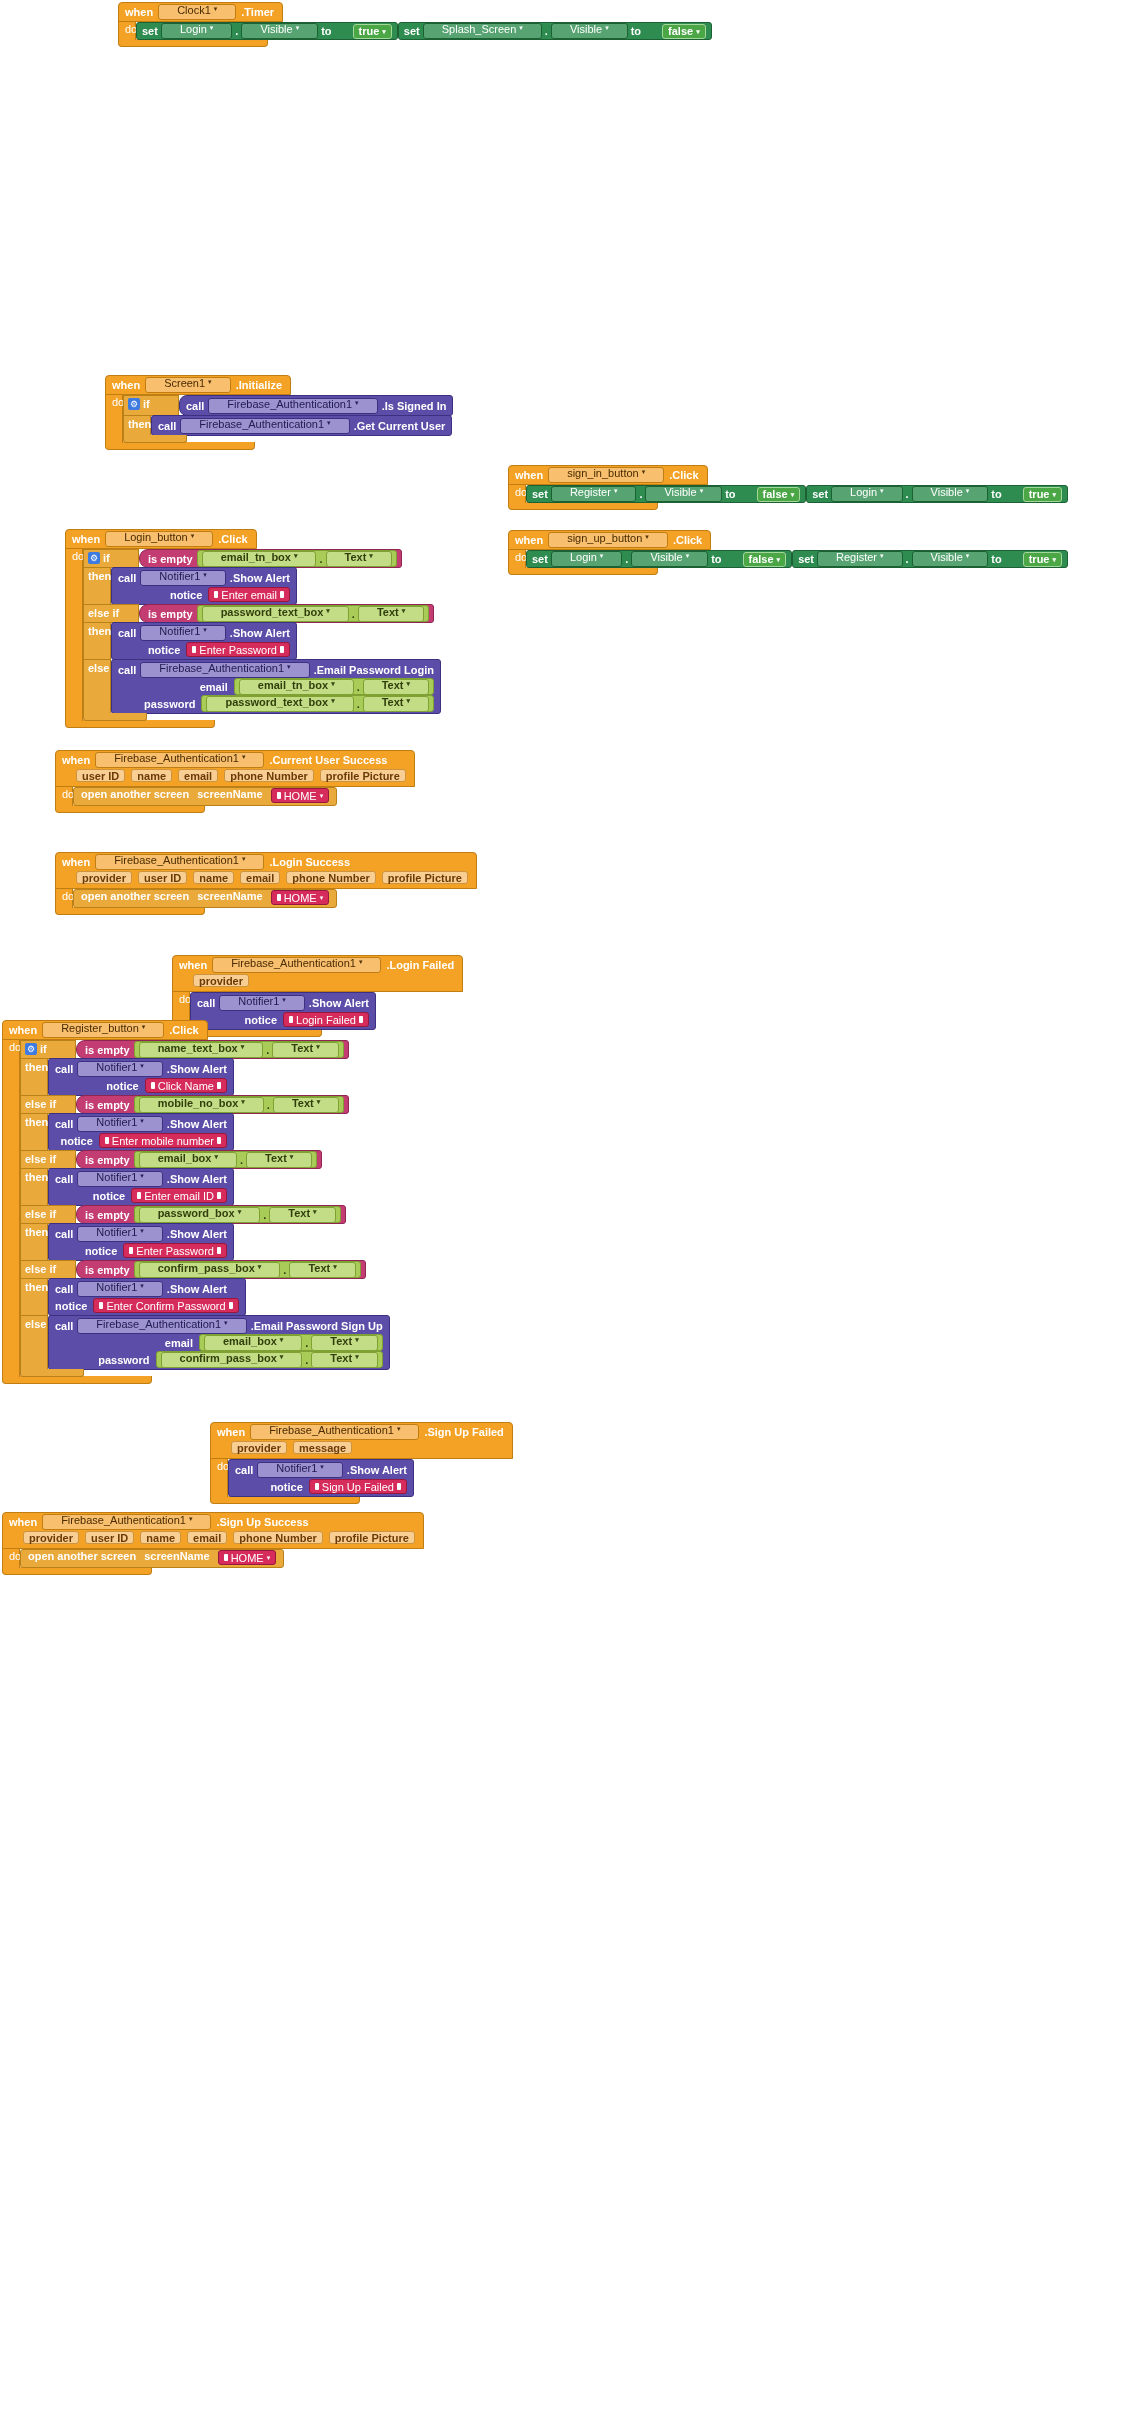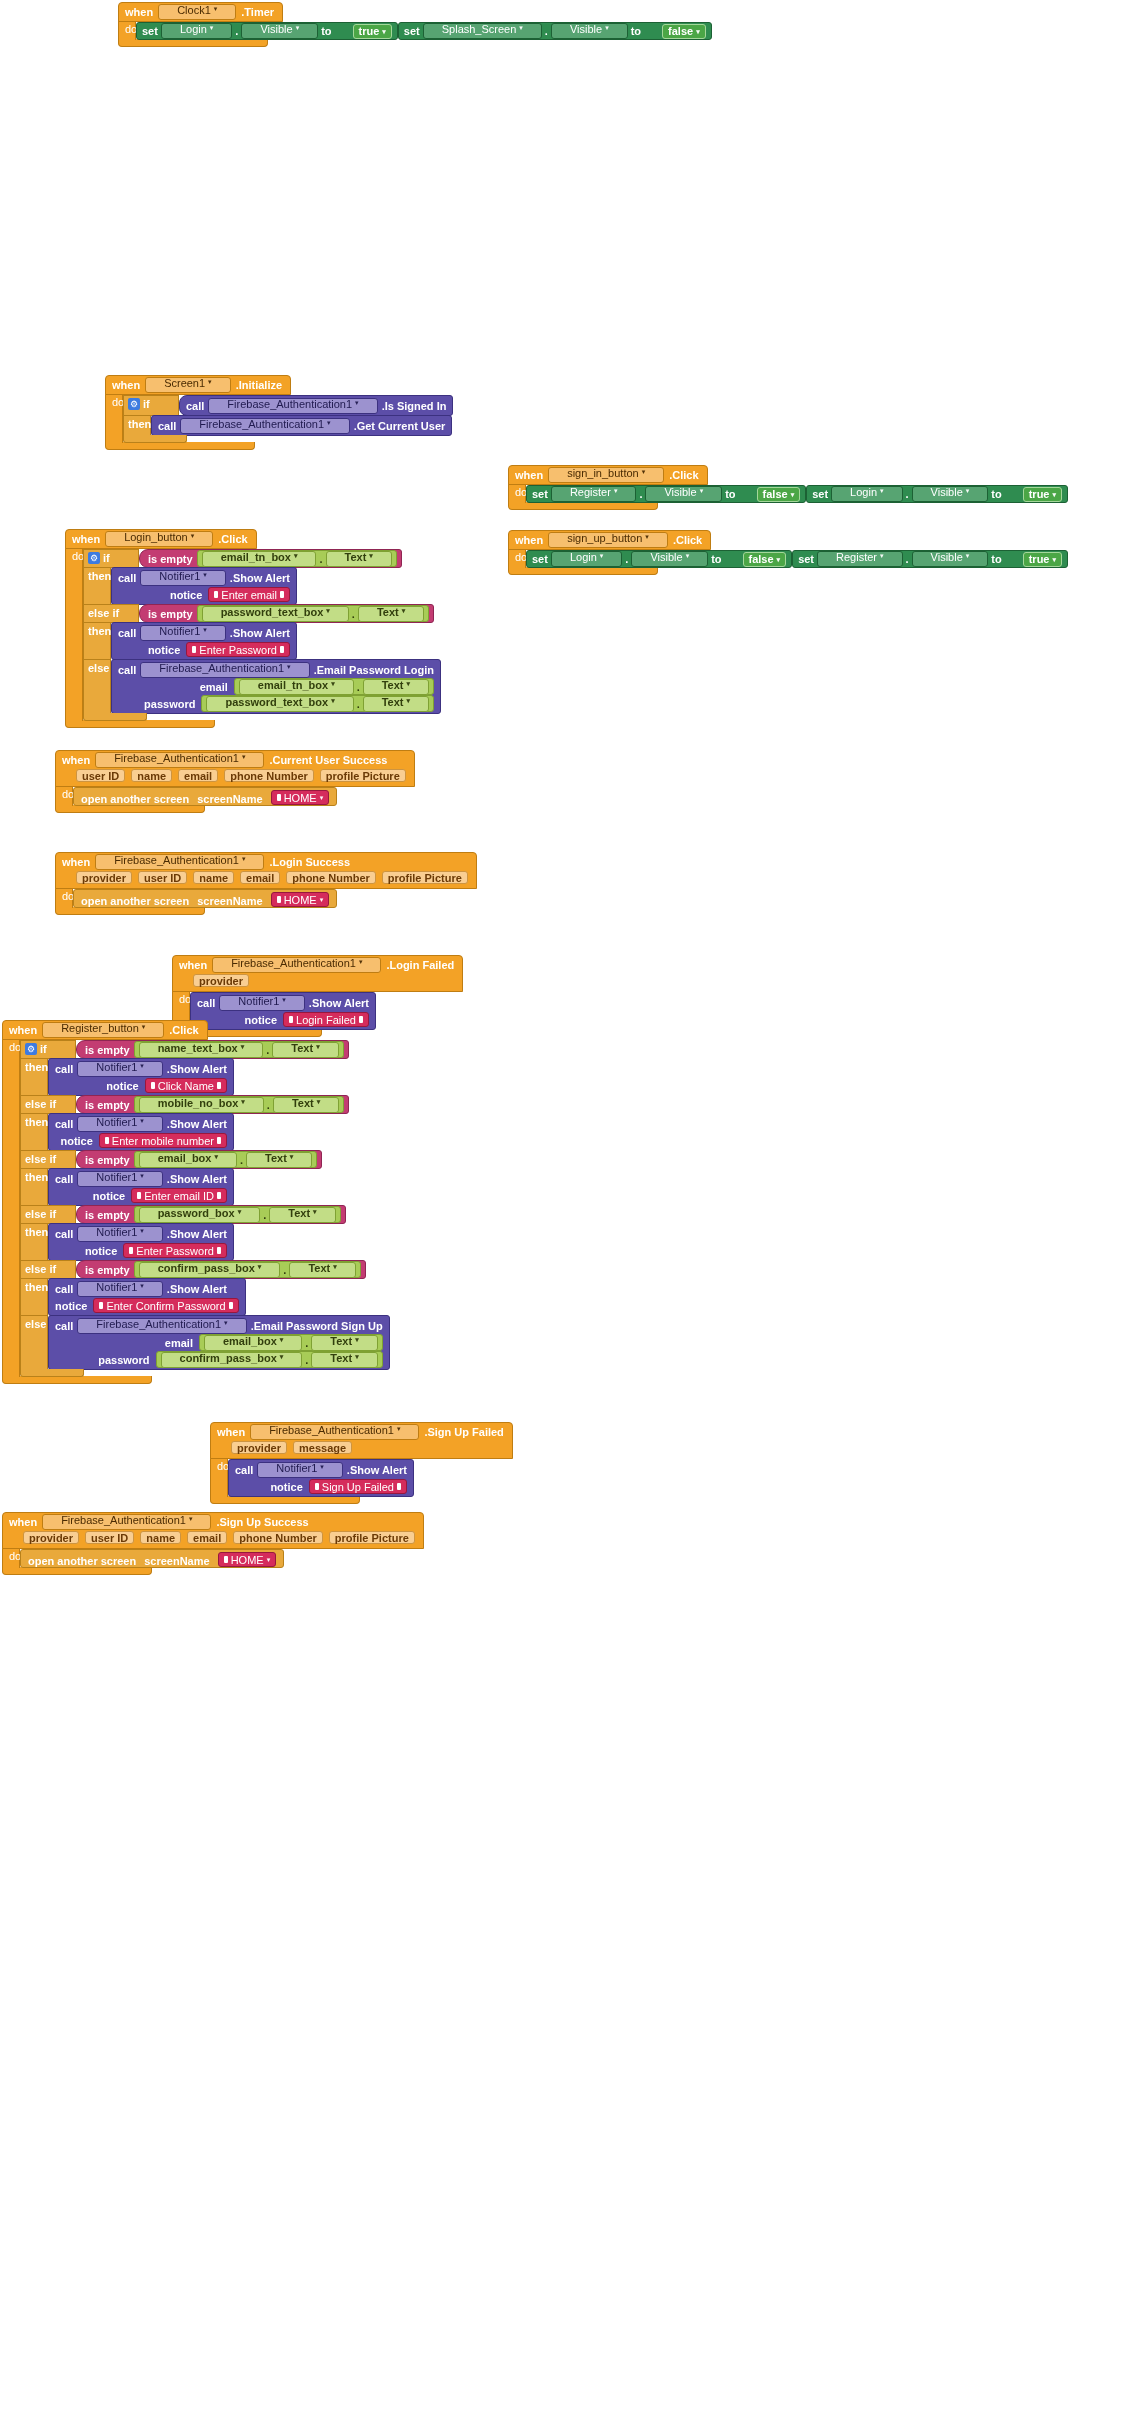--- a/index.html
+++ b/index.html
@@ -50,21 +50,21 @@
 .gdd{background:var(--getdd);border-color:var(--getb);color:#323F0D}
 
 .ifblk{display:flex;flex-direction:column;align-items:flex-start}
 .if-row{display:flex}
 .if-row + .if-row{margin-top:-1px}
 .if-lbl{background:var(--ctl);border:1px solid var(--ctlb);color:#fff;display:flex;gap:3px;padding:2px 4px 0 4px}
 .if-lbl.c{width:56px}
 .if-lbl.s{width:28px}
 .gear{width:12px;height:12px;background:#3D7BE0;border-radius:2px;color:#fff;font-size:9px;line-height:12px;text-align:center;display:inline-block;flex:0 0 auto}
 .if-foot{height:8px;width:64px;background:var(--ctl);border:1px solid var(--ctlb);border-top:none;border-radius:0 0 3px 3px;margin-top:-1px}
-.openscr{display:inline-flex;align-items:flex-end;gap:8px;background:var(--ctl);border:1px solid var(--ctlb);border-radius:3px;padding:0 7px;height:19px}
+.openscr{display:inline-flex;align-items:flex-start;gap:8px;background:var(--ctl);border:1px solid var(--ctlb);border-radius:3px;padding:0 7px;height:19px}
 </style>
 </head>
 <body>
 
 <div class="blk" style="left:118px;top:2px">
  <div class="w-hdr">
   <div class="h-line">
    <span class="kw">when</span>
    <span class="dd edd">
           <span>Clock1</span>

